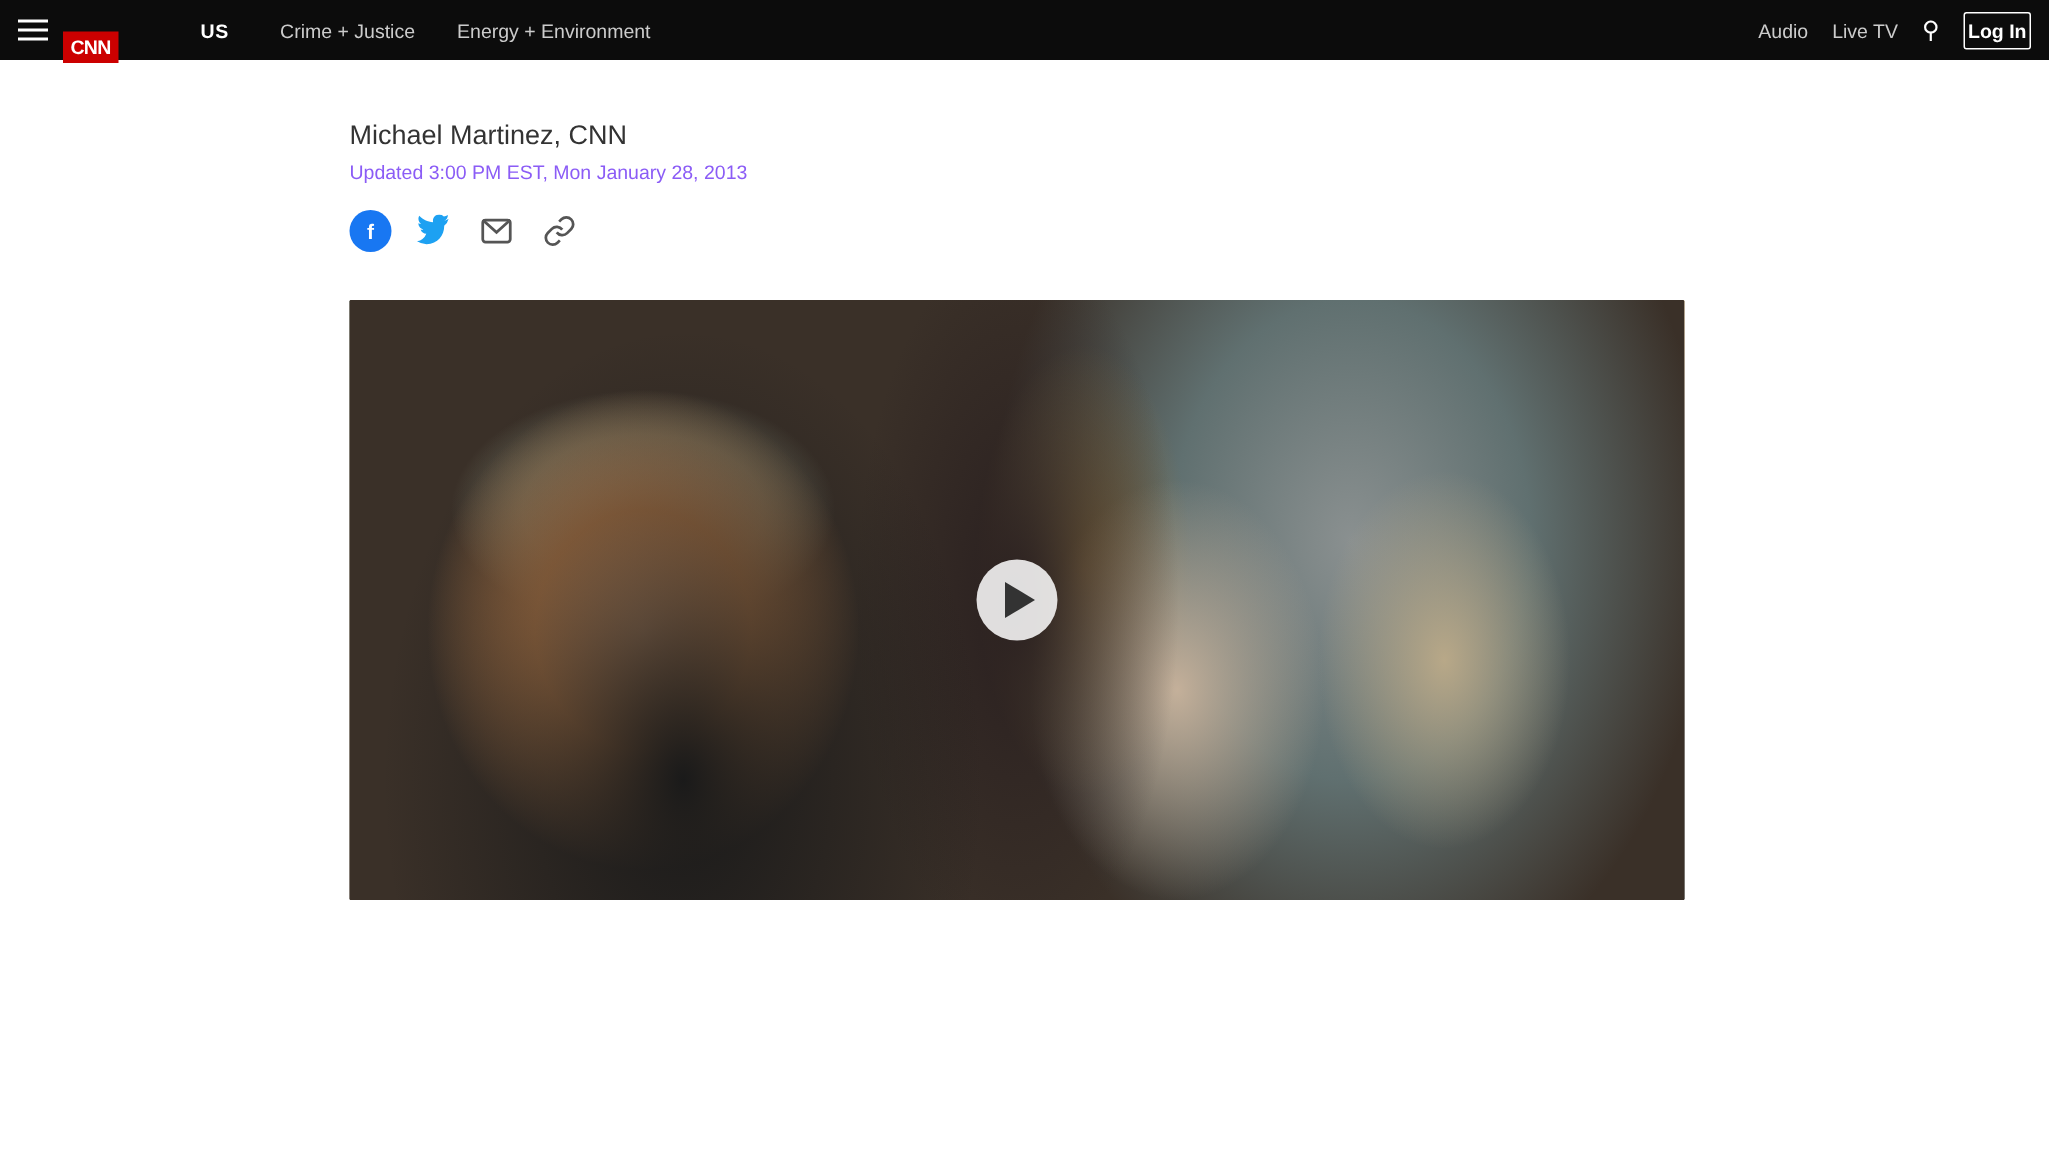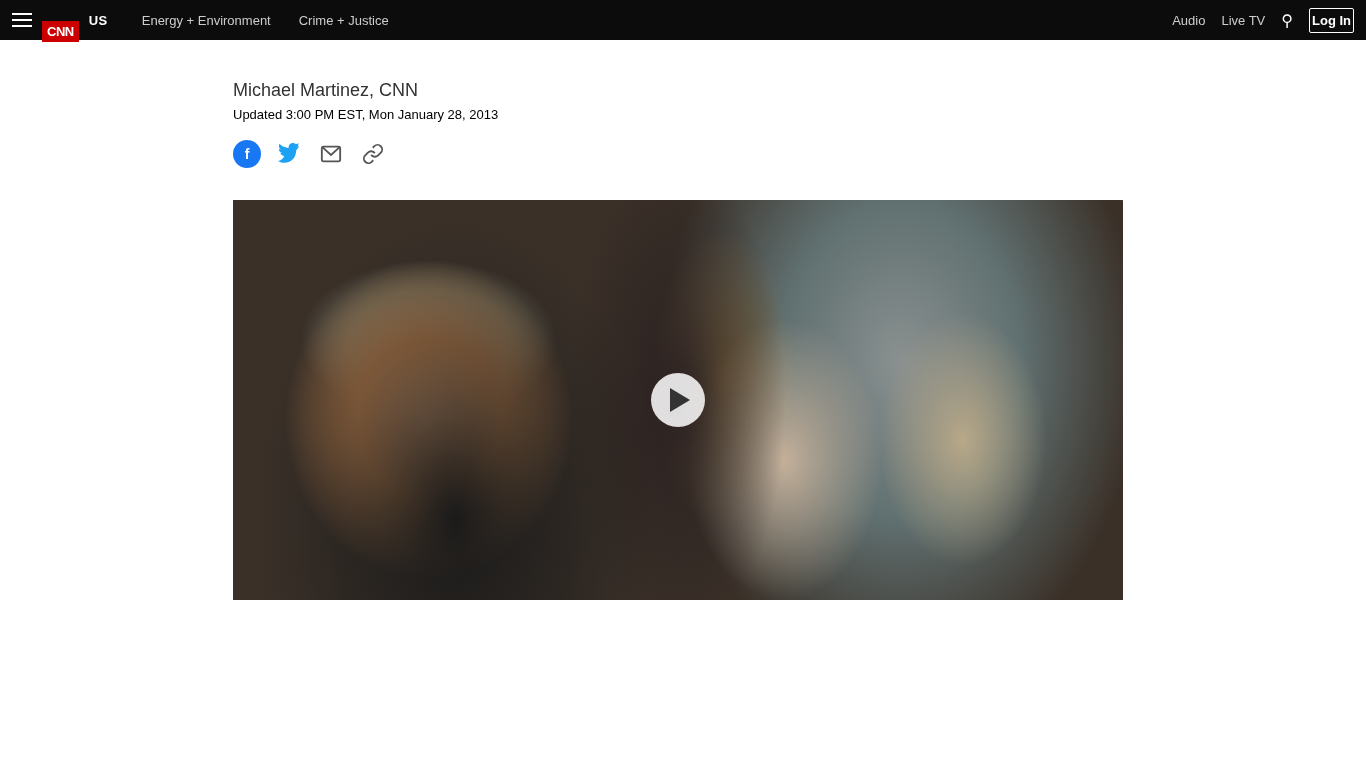--- a/index.html
+++ b/index.html
@@ -33,20 +33,21 @@
       margin-right: 10px;
       letter-spacing: -0.5px;
       margin-top: 23px;
     }
     .nav-section-label {
       color: #fff;
       font-size: 13px;
       font-weight: 600;
       margin-right: 20px;
       letter-spacing: 0.5px;
+      margin-left: 45px;
     }
     .nav-links {
       display: flex;
       align-items: center;
       gap: 0;
       flex: 1;
     }
     .nav-link {
       color: #ccc;
       font-size: 13px;
@@ -103,21 +104,21 @@
       max-width: 700px;
     }
 
     .article-meta {
       font-size: 18px;
       color: #333;
       margin-bottom: 6px;
     }
     .article-date {
       font-size: 13px;
-      color: #000000;
+      color: #8b5cf6;
       margin-bottom: 18px;
     }
 
     .social-icons {
       display: flex;
       align-items: center;
       gap: 14px;
       margin-bottom: 32px;
     }
     .social-icon {
@@ -230,22 +231,22 @@
     <span></span>
       <span></span>
       <span></span>
   </button>
 
   <div class="cnn-logo">CNN</div>
 
   <span class="nav-section-label">US</span>
 
   <div class="nav-links">
+    <a class="nav-link">Crime + Justice</a>
     <a class="nav-link">Energy + Environment</a>
-    <a class="nav-link">Crime + Justice</a>
   </div>
 
   <div class="nav-right">
     <a class="nav-right-link">Audio</a>
     <a class="nav-right-link">Live TV</a>
     <span class="search-icon-btn">⚲</span>
     <button class="login-btn">Log In</button>
   </div>
 </nav>
 

